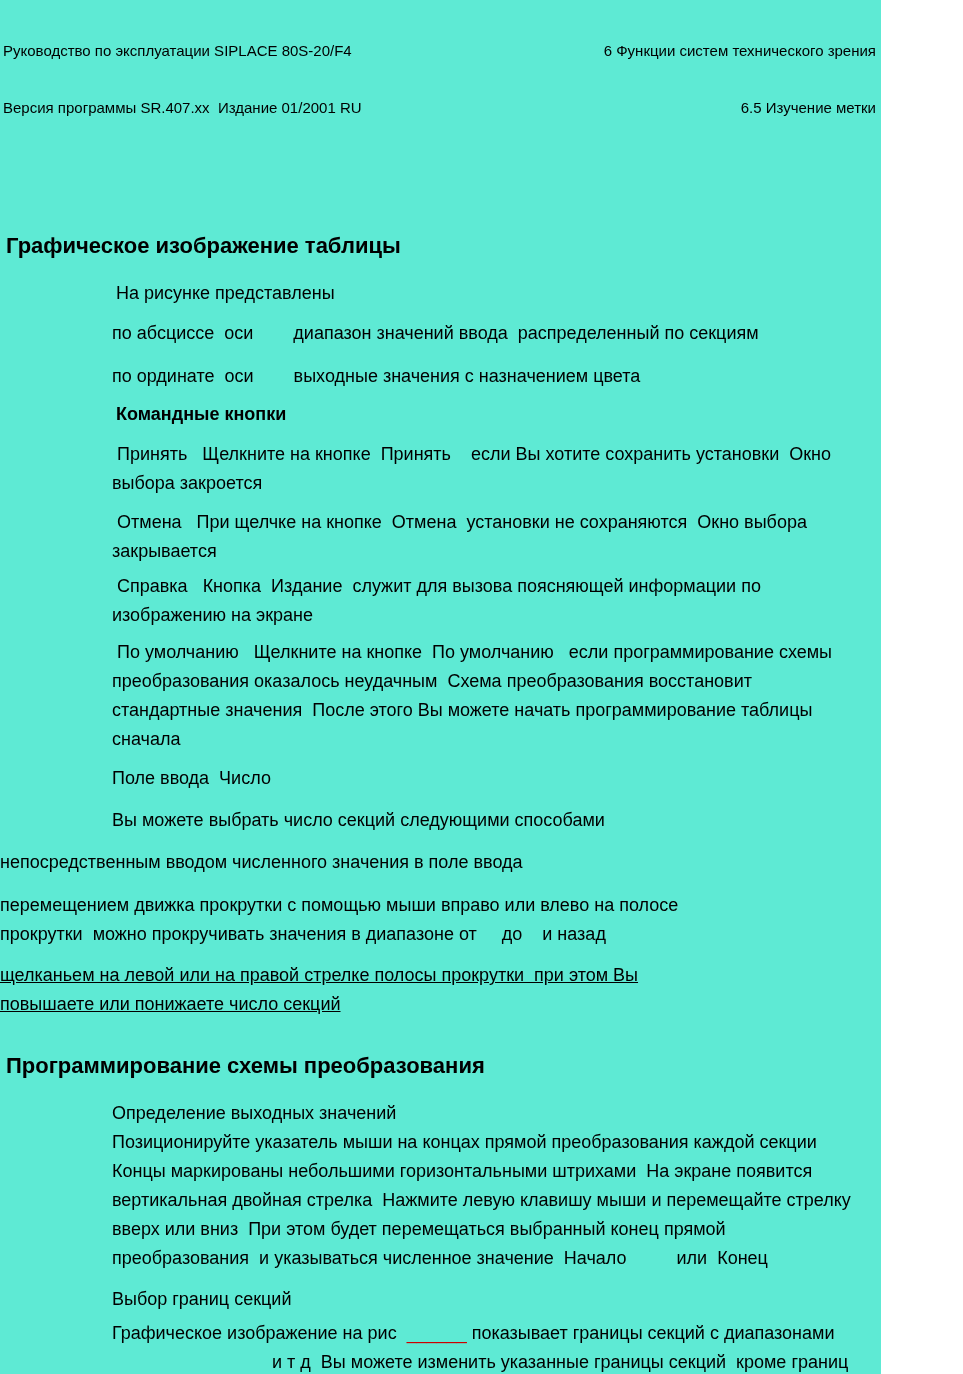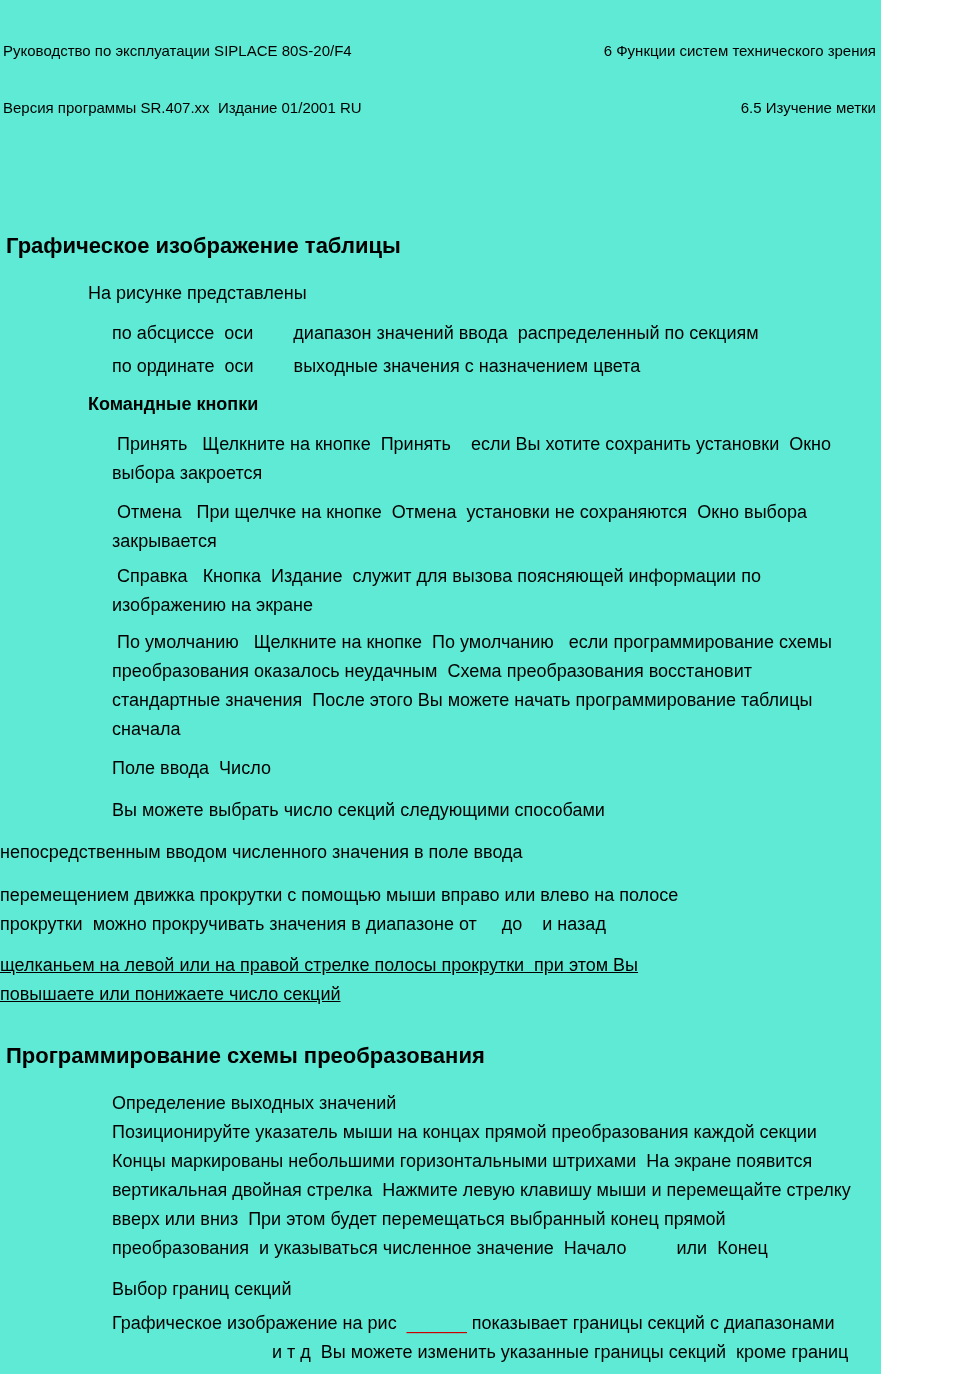--- a/index.html
+++ b/index.html
@@ -37,29 +37,29 @@
     font-size: 18px;
     line-height: 29px;
   }
   .h1 {
     font-size: 22px;
     line-height: 26px;
     font-weight: bold;
     padding-left: 6px;
   }
   .bold { font-weight: bold; }
-  .ind1 { padding-left: 88px; }
+  .ind1 { padding-left: 88px; margin-left: 28px; }
   .ind2 { padding-left: 112px; }
   .ind3 { }
 
   
   .mt-s1title   { margin-top: 78px; }
   .mt-intro     { margin-top: 20px; }
   .mt-axis1     { margin-top: 11px; }
-  .mt-axis2     { margin-top: 4px; }
+  .mt-axis2     { margin-top: 14px; }
   .mt-btnhead   { margin-top: 9px; }
   .mt-accept    { margin-top: 11px; }
   .mt-cancel    { margin-top: 10px; }
   .mt-help      { margin-top: 6px; }
   .mt-default   { margin-top: 8px; }
   .mt-input     { margin-top: 10px; }
   .mt-choose    { margin-top: 13px; }
   .mt-m1        { margin-top: 13px; }
   .mt-m2        { margin-top: 14px; }
   .mt-m3        { margin-top: 12px; text-decoration: underline; }

